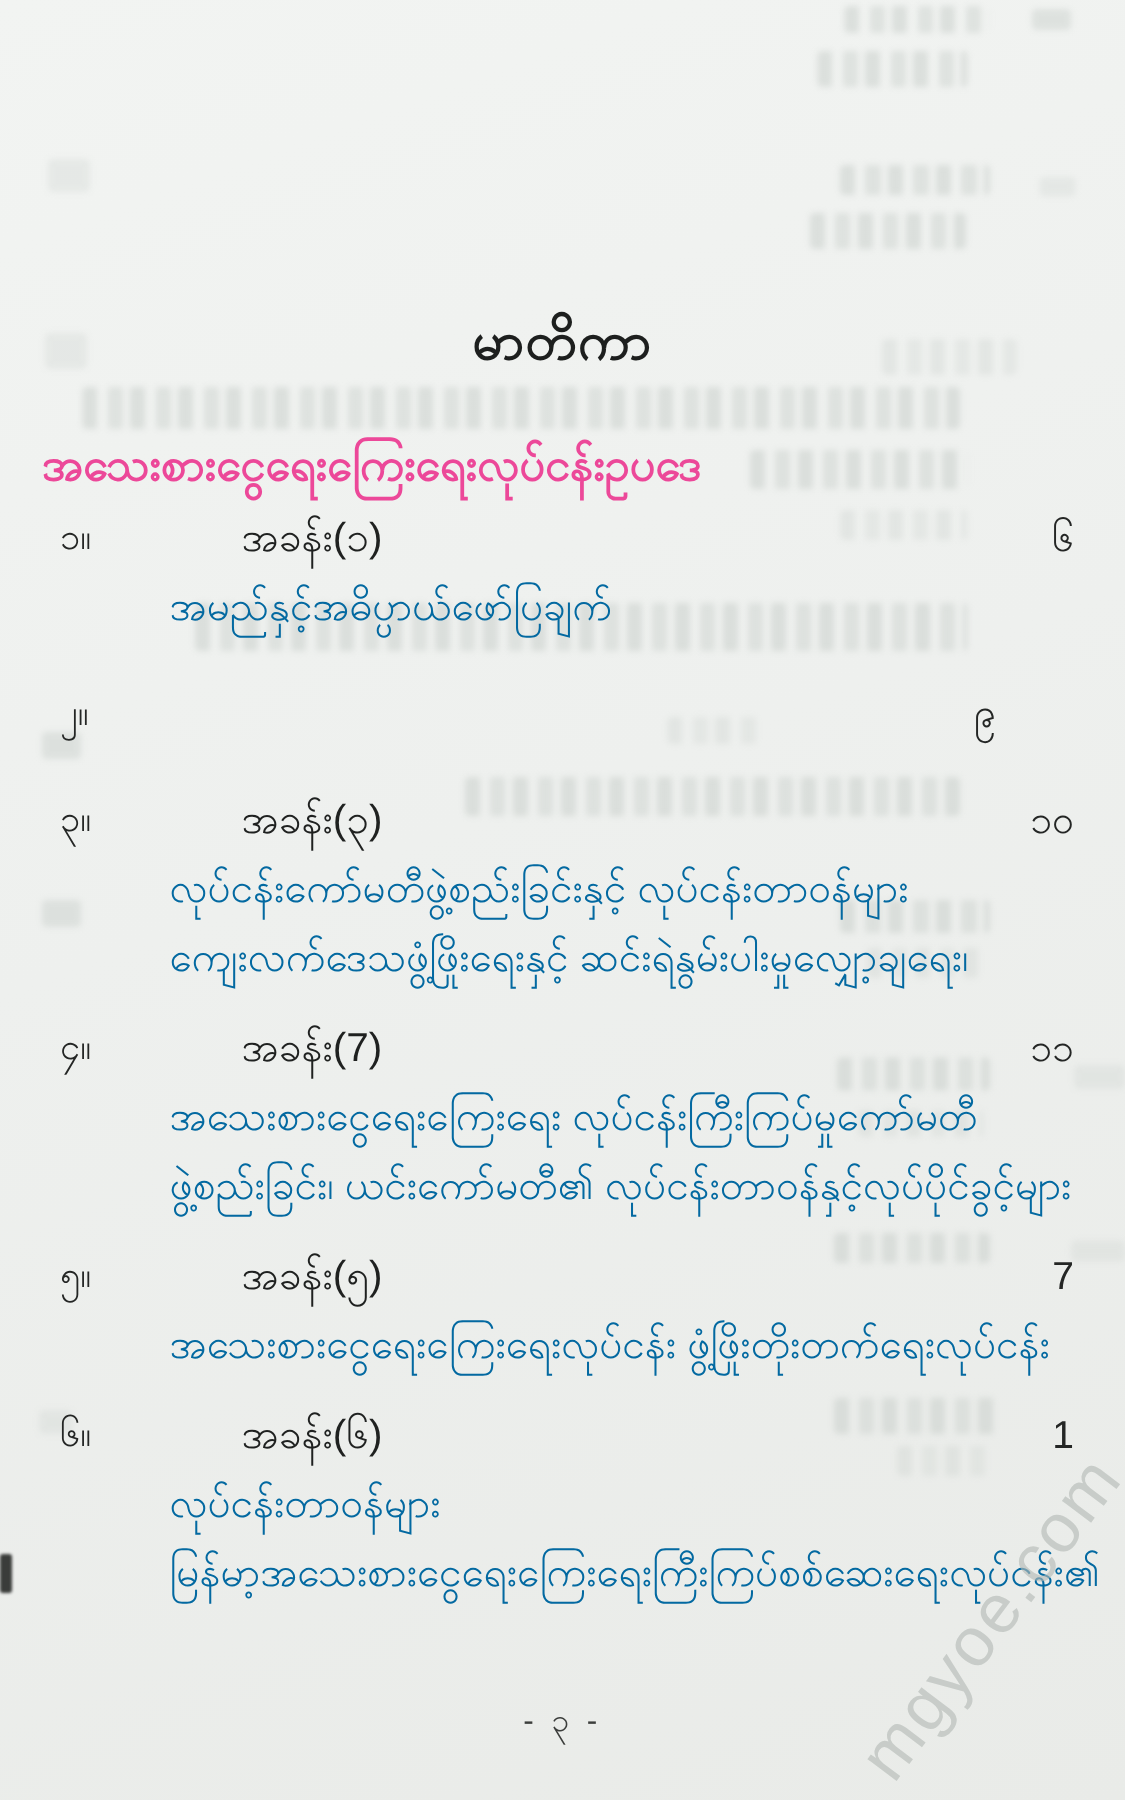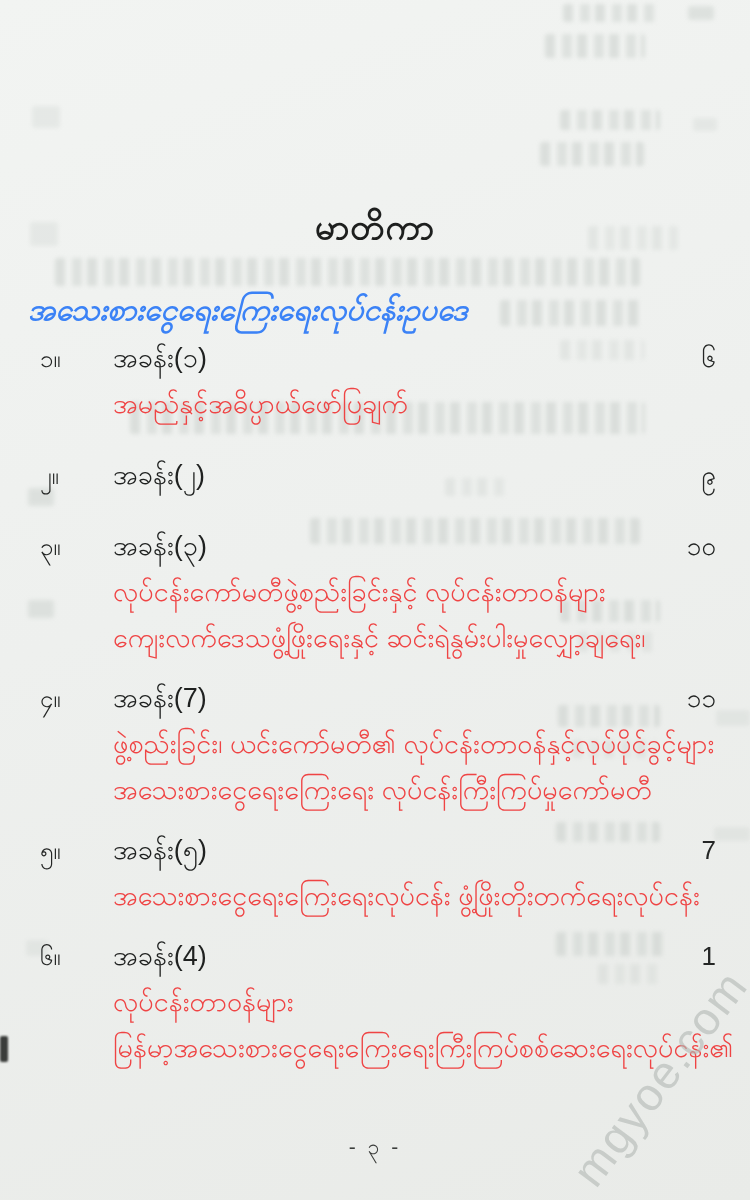--- a/index.html
+++ b/index.html
@@ -12,31 +12,31 @@
   .paper{position:absolute;inset:0;}
 
   
   .doc-title{
     position:absolute;top:204px;left:0;width:100%;
     text-align:center;font-size:35px;font-weight:bold;letter-spacing:1px;
     color:#1d1f1e;
   }
   .section-heading{
     position:absolute;top:290px;left:28px;
-    font-size:30px;font-weight:bold;color:#3b82f6;white-space:nowrap;font-style:italic;
+    font-size:30px;font-weight:bold;color:#ec4899;white-space:nowrap;
   }
 
   
   .toc{position:absolute;top:336px;left:40px;right:34px;}
   .toc-row{display:grid;grid-template-columns:73px 1fr 52px;margin-bottom:15px;}
   .toc-row.sp{margin-bottom:26px;}
   .toc-num{font-size:24px;line-height:45px;color:#242625;}
-  .toc-chapter{font-size:27px;line-height:45px;color:#1f2120;white-space:nowrap;}
+  .toc-chapter{font-size:27px;line-height:45px;color:#1f2120;white-space:nowrap;margin-left:48px;}
   .toc-page{font-size:26px;line-height:45px;text-align:right;color:#242625;}
-  .toc-desc{grid-column:2/4;font-size:27px;line-height:46px;color:#ef4444;white-space:nowrap;}
+  .toc-desc{grid-column:2/4;font-size:27px;line-height:46px;color:#0369a1;white-space:nowrap;}
 
   
   .footer-page{
     position:absolute;top:1133px;left:0;width:100%;
     text-align:center;font-size:21px;letter-spacing:3px;color:#3c3e3c;
   }
 
   
   .watermark{
     position:absolute;left:660px;top:1078px;
@@ -98,50 +98,49 @@
 
     <div class="toc-row sp">
       <span class="toc-num">၁။</span>
       <span class="toc-chapter">အခန်း(၁)</span>
       <span class="toc-page">၆</span>
       <div class="toc-desc">အမည်နှင့်အဓိပ္ပာယ်ဖော်ပြချက်</div>
     </div>
 
     <div class="toc-row sp">
       <span class="toc-num">၂။</span>
-      <span class="toc-chapter">အခန်း(၂)</span>
       <span class="toc-page">၉</span>
     </div>
 
     <div class="toc-row">
       <span class="toc-num">၃။</span>
       <span class="toc-chapter">အခန်း(၃)</span>
       <span class="toc-page">၁၀</span>
       <div class="toc-desc">လုပ်ငန်းကော်မတီဖွဲ့စည်းခြင်းနှင့် လုပ်ငန်းတာဝန်များ</div>
       <div class="toc-desc">ကျေးလက်ဒေသဖွံ့ဖြိုးရေးနှင့် ဆင်းရဲနွမ်းပါးမှုလျှော့ချရေး၊</div>
     </div>
 
     <div class="toc-row">
       <span class="toc-num">၄။</span>
       <span class="toc-chapter">အခန်း(7)</span>
       <span class="toc-page">၁၁</span>
+      <div class="toc-desc">အသေးစားငွေရေးကြေးရေး လုပ်ငန်းကြီးကြပ်မှုကော်မတီ</div>
       <div class="toc-desc">ဖွဲ့စည်းခြင်း၊ ယင်းကော်မတီ၏ လုပ်ငန်းတာဝန်နှင့်လုပ်ပိုင်ခွင့်များ</div>
-      <div class="toc-desc">အသေးစားငွေရေးကြေးရေး လုပ်ငန်းကြီးကြပ်မှုကော်မတီ</div>
     </div>
 
     <div class="toc-row">
       <span class="toc-num">၅။</span>
       <span class="toc-chapter">အခန်း(၅)</span>
       <span class="toc-page">7</span>
       <div class="toc-desc">အသေးစားငွေရေးကြေးရေးလုပ်ငန်း ဖွံ့ဖြိုးတိုးတက်ရေးလုပ်ငန်း</div>
     </div>
 
     <div class="toc-row">
       <span class="toc-num">၆။</span>
-      <span class="toc-chapter">အခန်း(4)</span>
+      <span class="toc-chapter">အခန်း(၆)</span>
       <span class="toc-page">1</span>
       <div class="toc-desc">လုပ်ငန်းတာဝန်များ</div>
       <div class="toc-desc">မြန်မာ့အသေးစားငွေရေးကြေးရေးကြီးကြပ်စစ်ဆေးရေးလုပ်ငန်း၏</div>
     </div>
 
   </div>
 
   <div class="footer-page">- ၃ -</div>
 
   <div class="watermark">mgyoe.com</div>

